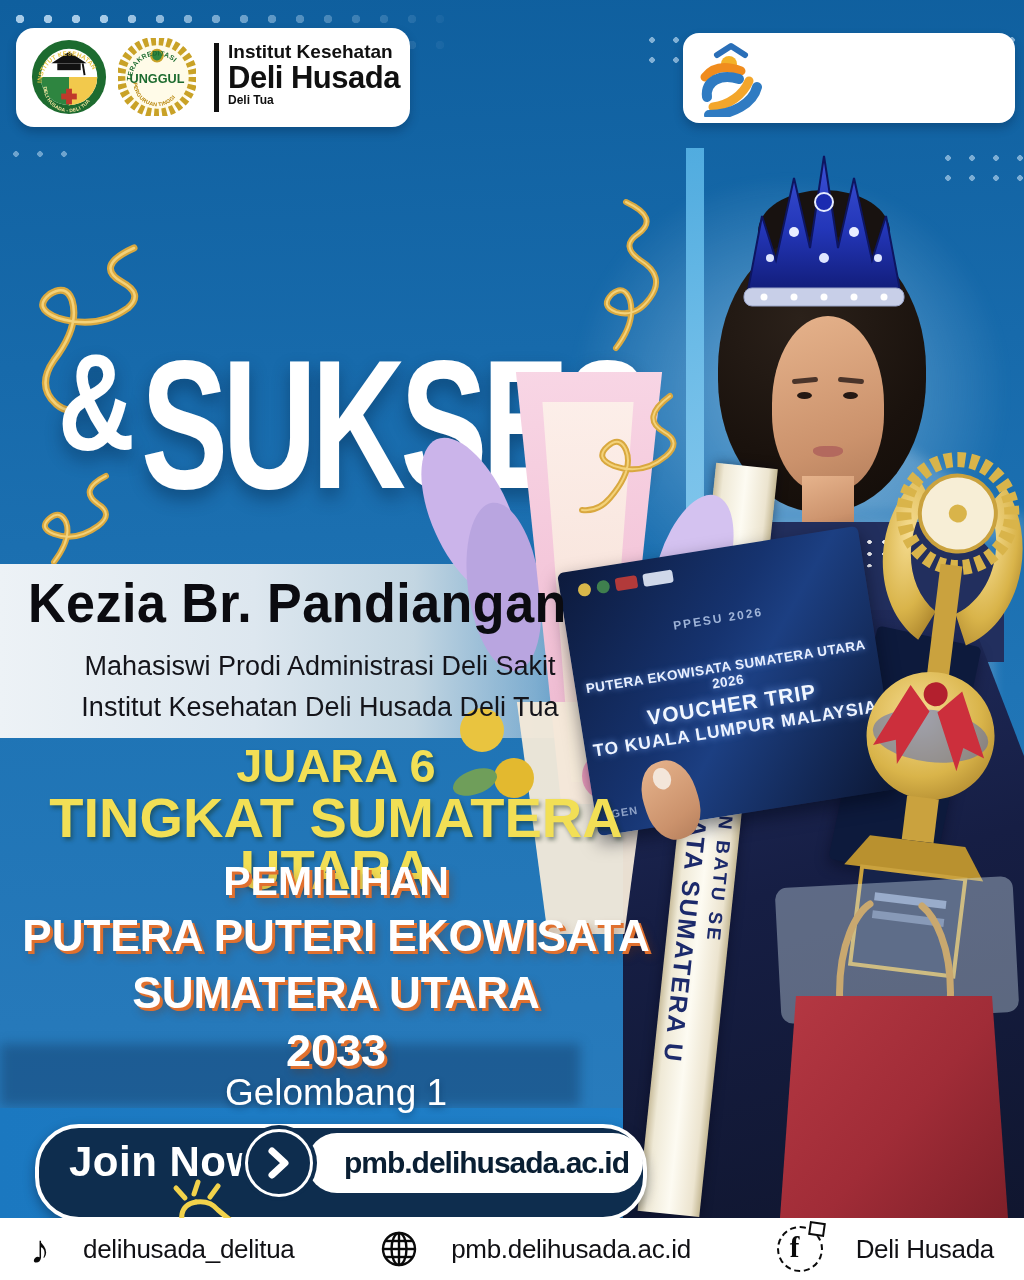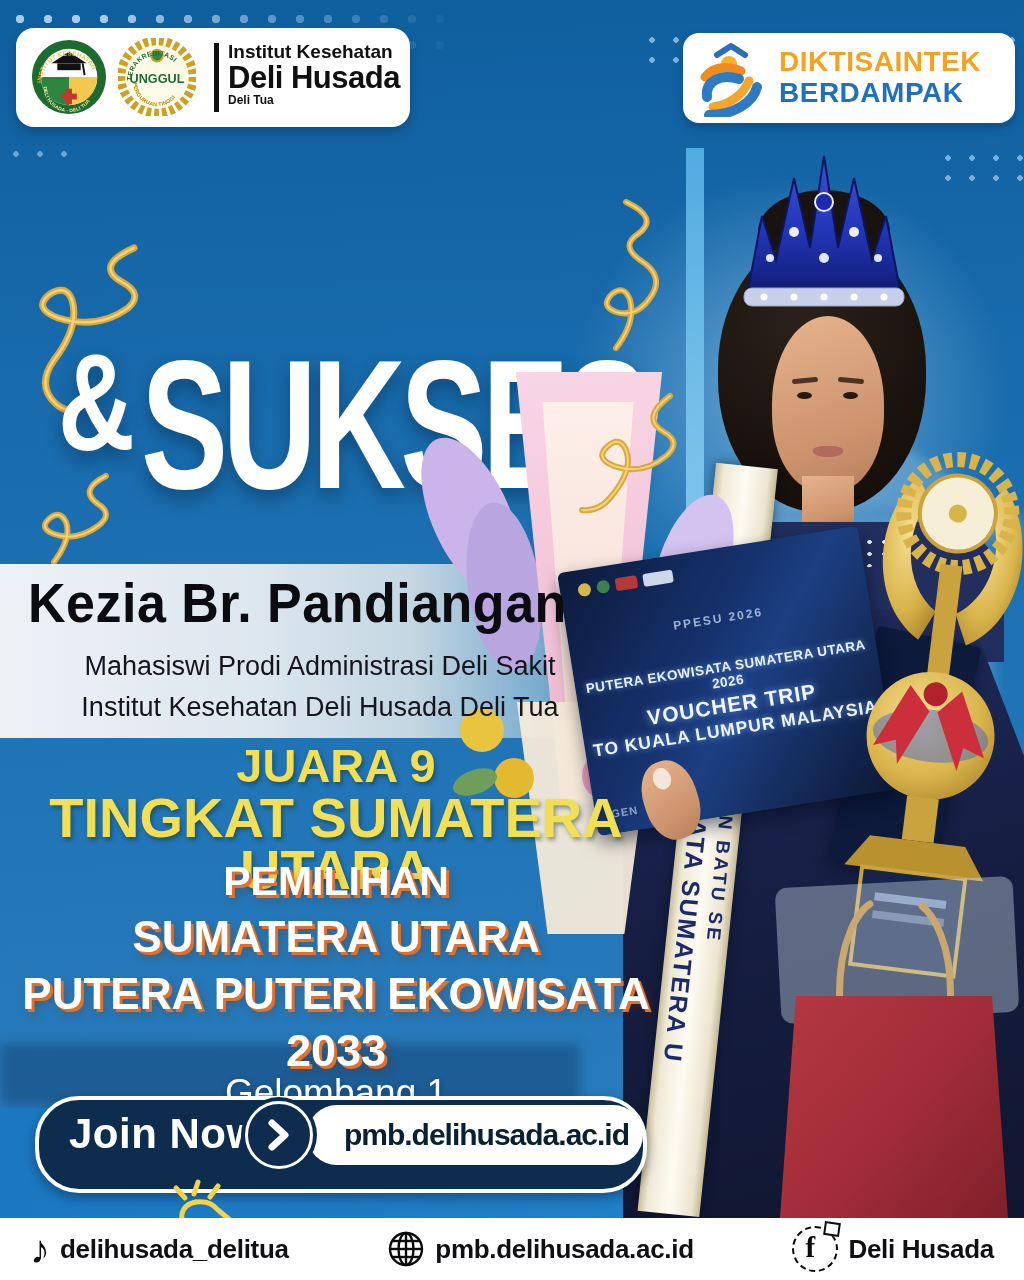--- a/index.html
+++ b/index.html
@@ -39,33 +39,33 @@
   .awardee-name{left:28px;top:572px;width:640px;font-size:52px;font-weight:bold;color:#0b0b10;
     letter-spacing:.5px;transform:scaleY(1.05);transform-origin:left top;white-space:nowrap;z-index:6;}
   .awardee-desc{left:10px;top:646px;width:620px;text-align:center;font-size:27px;color:#14141a;line-height:41px;z-index:6;}
   .above{z-index:6;}
   .center-col{left:0;width:672px;text-align:center;}
   .juara{color:#f2df55;font-weight:bold;text-shadow:2px 3px 4px rgba(20,45,25,.45);}
   .event-line{color:#fff;font-weight:bold;text-shadow:3px 3px 0 #e0702e,5px 6px 8px rgba(110,45,8,.35);}
   .gelombang{color:#fff;font-weight:normal;font-size:37px;text-shadow:0 3px 6px rgba(0,30,60,.4);}
   
   .cta-band{left:0;top:1108px;width:1024px;height:110px;background:linear-gradient(90deg,#1b78c0,#2384cd);z-index:4;}
-  .join-btn{left:35px;top:1096px;width:612px;height:97px;border-radius:44px;background:#0e2d4e;
+  .join-btn{left:35px;top:1124px;width:612px;height:97px;border-radius:44px;background:#0e2d4e;
     border:4px solid #fff;box-sizing:border-box;z-index:7;box-shadow:0 5px 12px rgba(0,20,45,.4);cursor:pointer;}
   .join-label{position:absolute;left:30px;top:10px;font-size:42px;font-weight:bold;color:#fff;letter-spacing:.5px;}
   .join-url{position:absolute;left:268px;top:5px;width:336px;height:60px;background:#fff;border-radius:32px;
     display:flex;align-items:center;justify-content:flex-end;padding-right:14px;box-sizing:border-box;}
   .join-url span{font-size:30px;font-weight:bold;color:#0a1f33;letter-spacing:-1px;}
   .join-circle{position:absolute;left:206px;top:1px;width:68px;height:68px;border-radius:50%;background:#0e2d4e;
     border:3px solid #fff;box-sizing:border-box;box-shadow:0 0 0 4px #0e2d4e;display:flex;align-items:center;justify-content:center;z-index:2;}
   
   .footer{left:0;top:1218px;width:1024px;height:62px;background:#fff;z-index:8;display:flex;align-items:center;
     justify-content:space-between;padding:0 30px;box-sizing:border-box;}
   .f-item{display:flex;align-items:center;gap:10px;}
-  .f-label{font-size:26px;font-weight:bold;color:#101014;letter-spacing:-.3px;white-space:nowrap;}
+  .f-label{font-size:26px;font-weight:normal;color:#101014;letter-spacing:-.3px;white-space:nowrap;margin-left:23px;}
   .note-glyph{font-size:40px;color:#0a0a0a;line-height:1;}
   .yt{width:48px;height:33px;background:#0a0a0a;border-radius:9px;display:flex;align-items:center;justify-content:center;}
   .yt-tri{width:0;height:0;border-left:14px solid #fff;border-top:9px solid transparent;border-bottom:9px solid transparent;}
   .fb{width:42px;height:42px;border:2.5px dashed #0a0a0a;border-radius:50%;position:relative;}
   .fb-f{position:absolute;left:11px;top:3px;font-size:29px;font-weight:bold;color:#0a0a0a;font-family:"Liberation Serif",serif;}
   .fb-flag{position:absolute;right:-4px;top:-6px;width:12px;height:10px;border:2.5px solid #0a0a0a;background:#fff;transform:rotate(8deg);}
   
   .photo{left:420px;top:140px;width:604px;height:1078px;overflow:hidden;z-index:5;}
   .skin{background:linear-gradient(160deg,#e6b38c,#cb926c 70%,#b57f5c);}
   .sash{background:linear-gradient(90deg,#c9bd9c 0%,#efe9d6 14%,#fdfbf2 50%,#ece4cf 86%,#c4b894 100%);
@@ -132,28 +132,28 @@
   </div>
 
   <div class="abs name-panel" style="z-index:4;"></div>
   <div class="abs awardee-name">Kezia Br. Pandiangan</div>
   <div class="abs awardee-desc">
     <div>Mahasiswi Prodi Administrasi Deli Sakit</div>
     <div>Institut Kesehatan Deli Husada Deli Tua</div>
   </div>
 
   <div class="abs center-col above" style="top:740px;">
-    <div class="juara" style="font-size:47px;line-height:52px;">JUARA 9</div>
+    <div class="juara" style="font-size:47px;line-height:52px;">JUARA 6</div>
     <div class="juara" style="font-size:56px;line-height:52px;">TINGKAT SUMATERA UTARA</div>
   </div>
 
   <div class="abs center-col above" style="top:854px;">
     <div class="event-line" style="font-size:41px;line-height:54px;">PEMILIHAN</div>
+    <div class="event-line" style="font-size:44px;line-height:56px;">PUTERA PUTERI EKOWISATA</div>
     <div class="event-line" style="font-size:44px;line-height:58px;">SUMATERA UTARA</div>
-    <div class="event-line" style="font-size:44px;line-height:56px;">PUTERA PUTERI EKOWISATA</div>
     <div class="event-line" style="font-size:45px;line-height:58px;">2033</div>
   </div>
   <div class="abs center-col above gelombang" style="top:1072px;">Gelombang 1</div>
 
   <div class="abs cta-band"></div>
   <div class="abs join-btn">
     <span class="join-label">Join Now</span>
     <div class="join-url">
       <span>pmb.delihusada.ac.id</span>
     </div>
@@ -345,24 +345,20 @@
 
   <div class="abs badge min-badge" style="z-index:9;">
     <svg class="abs" style="left:12px;top:8px;width:76px;height:76px;" viewBox="0 0 76 76">
       <path d="M22,14 L36,5 L50,14" fill="none" stroke="#2a6fb8" stroke-width="6" stroke-linecap="round" stroke-linejoin="round"></path>
       <circle cx="34" cy="23" r="8" fill="#f3b229"></circle>
       <path d="M10,36 C18,26 30,24 46,30" fill="none" stroke="#f08c1e" stroke-width="9" stroke-linecap="round"></path>
       <path d="M12,56 C10,40 26,32 44,38" fill="none" stroke="#2f7bc2" stroke-width="10" stroke-linecap="round"></path>
       <path d="M18,66 C34,64 48,54 54,40" fill="none" stroke="#f3a62b" stroke-width="9" stroke-linecap="round"></path>
       <path d="M14,74 C38,74 58,62 62,46" fill="none" stroke="#2f7bc2" stroke-width="10" stroke-linecap="round"></path>
     </svg>
-    <div class="min-text">
-      <div class="min-l1">DIKTISAINTEK</div>
-      <div class="min-l2">BERDAMPAK</div>
-    </div>
   </div>
 
   <div class="abs footer">
     <div class="f-item">
       <span class="note-glyph">♪</span>
       <span class="f-label">delihusada_delitua</span>
     </div>
     <div class="f-item">
       <svg width="38" height="38" viewBox="0 0 38 38">
         <g fill="none" stroke="#0a0a0a" stroke-width="2.4">

